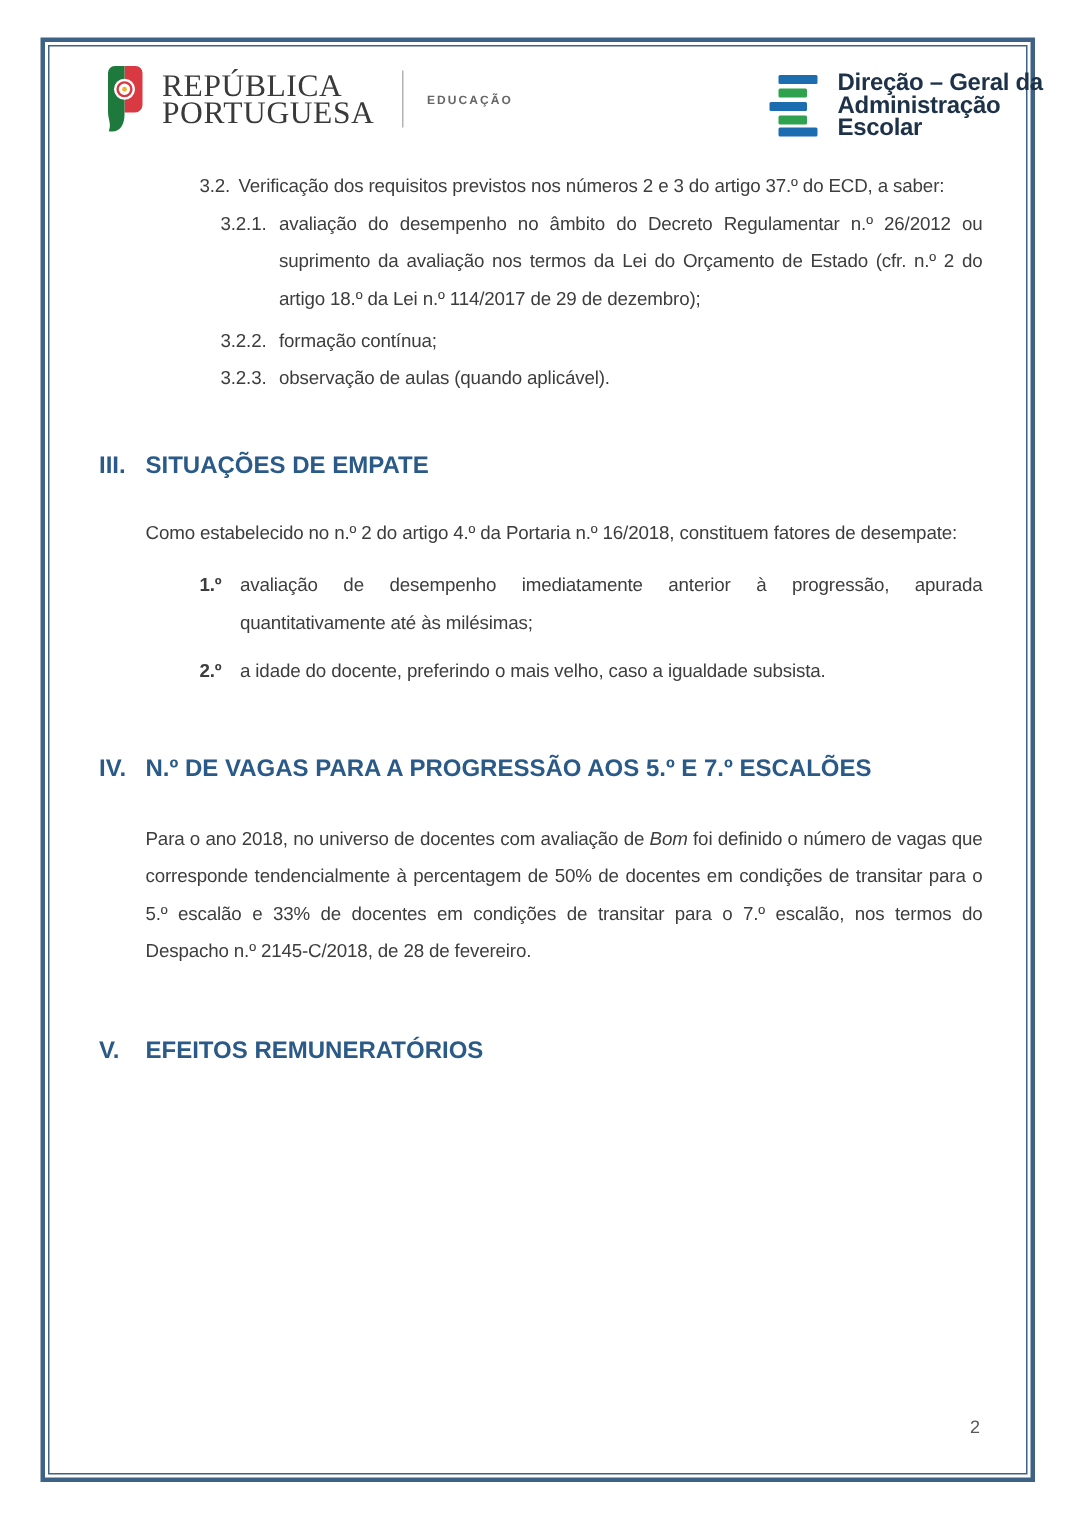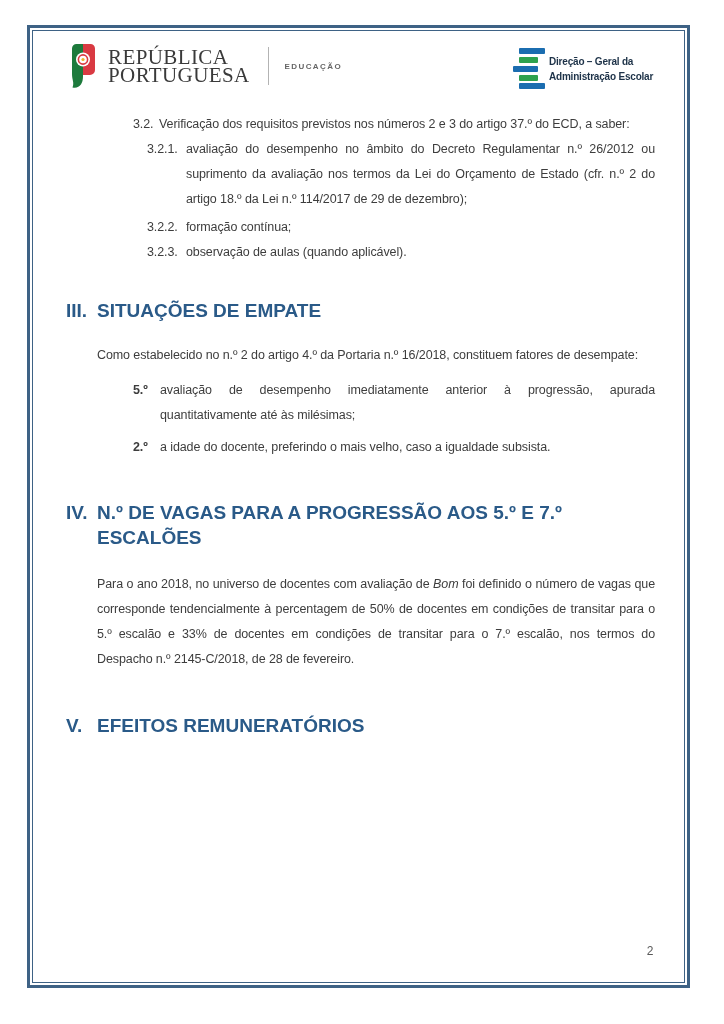--- a/index.html
+++ b/index.html
@@ -62,22 +62,22 @@
     align-items: center;
   }
   .dgae-bars { width: 32px; height: 41px; position: relative; }
   .dgae-bars .bar { position: absolute; height: 6px; border-radius: 1px; }
   .bar1 { top: 0;    left: 6px; width: 26px; background: #1b6db0; }
   .bar2 { top: 9px;  left: 6px; width: 19px; background: #2ea24e; }
   .bar3 { top: 18px; left: 0;   width: 25px; background: #1b6db0; }
   .bar4 { top: 27px; left: 6px; width: 19px; background: #2ea24e; }
   .bar5 { top: 35px; left: 6px; width: 26px; background: #1b6db0; }
   .dgae-title {
-    margin-left: 4px;
-    font-size: 10px;
+    margin-left: 14px;
+    font-size: 16px;
     line-height: 15px;
     font-weight: bold;
     color: #1d3248;
     letter-spacing: -0.2px;
   }
 
   
   .content {
     position: absolute;
     left: 66px; top: 112px;
@@ -94,21 +94,21 @@
   .li-32x { margin-left: 81px; }
   .li-32x .num { flex: 0 0 39px; }
   .li-32x .text { flex: 1; }
 
   .mt-322 { margin-top: 3px; }
 
   .section-heading {
     display: flex;
     margin-top: 33px;
     font-weight: bold;
-    font-size: 19px;
+    font-size: 16px;
     color: #2a5a88;
     letter-spacing: 0;
   }
   .section-heading .num { flex: 0 0 31px; }
   .mt-h4 { margin-top: 40px; }
   .mt-h5 { margin-top: 41px; }
 
   .para { margin-left: 31px; width: 558px; }
   .mt-intro { margin-top: 20px; }
   .mt-p4 { margin-top: 22px; }
@@ -193,21 +193,21 @@
     </div>
 
     <div class="section-heading">
       <span class="num">III.</span>
       <span>SITUAÇÕES DE EMPATE</span>
     </div>
 
     <div class="para text mt-intro">Como estabelecido no n.º 2 do artigo 4.º da Portaria n.º 16/2018, constituem fatores de desempate:</div>
 
     <div class="ord-item mt-ord1">
-      <span class="num">5.º</span>
+      <span class="num">1.º</span>
       <span class="text">avaliação de desempenho imediatamente anterior à progressão, apurada quantitativamente até às milésimas;</span>
     </div>
 
     <div class="ord-item mt-ord2">
       <span class="num">2.º</span>
       <span class="text">a idade do docente, preferindo o mais velho, caso a igualdade subsista.</span>
     </div>
 
     <div class="section-heading mt-h4">
       <span class="num">IV.</span>

